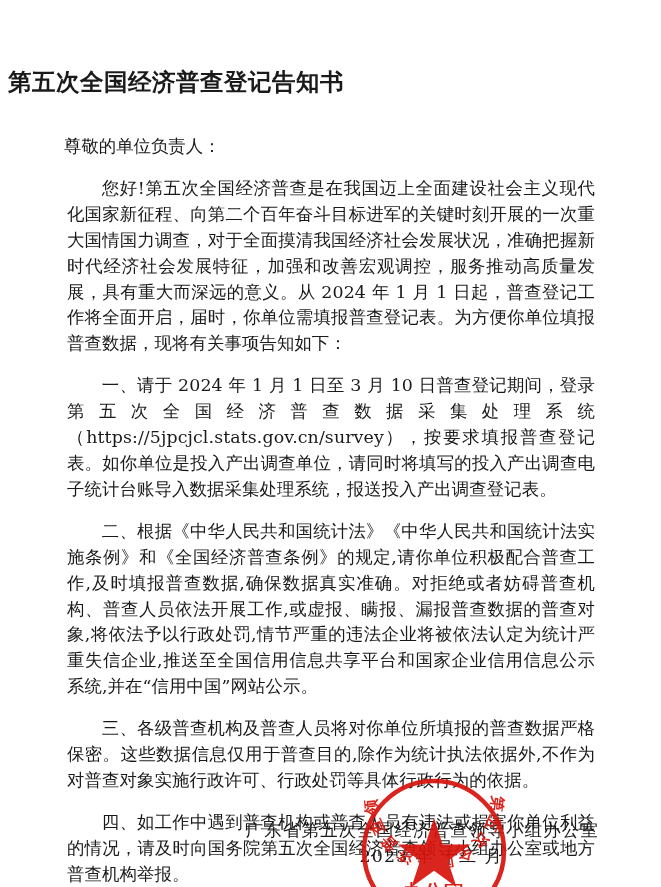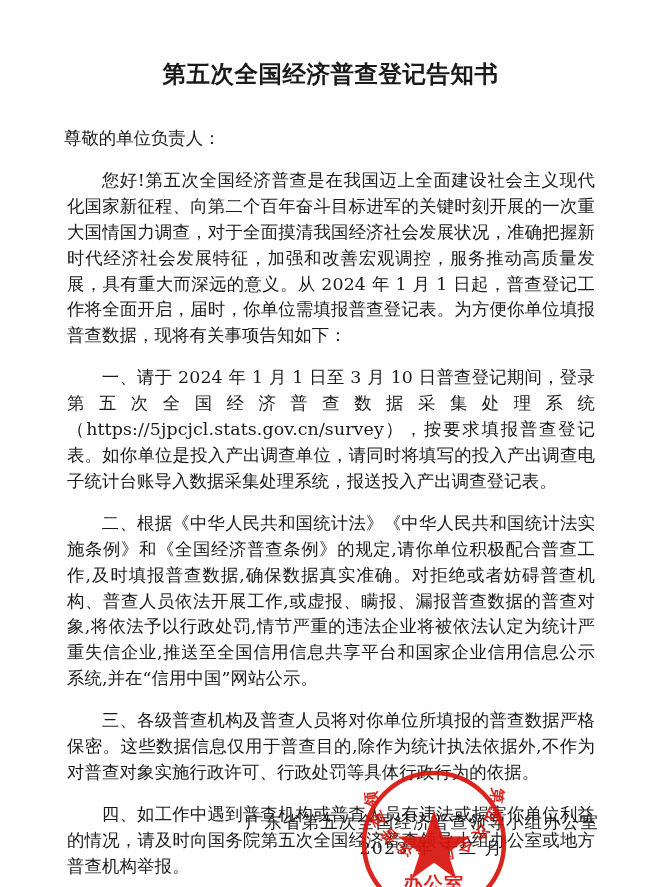--- a/index.html
+++ b/index.html
@@ -17,25 +17,24 @@
   }
 
   .page {
     position: relative;
     width: 661px;
     height: 887px;
     box-sizing: border-box;
   }
 
   .doc-title {
-    text-align: center;
     font-size: 23.5px;
     font-weight: bold;
     letter-spacing: 0.5px;
-    margin: 0;
+    margin: 8px;
     padding-top: 59px;
     line-height: 30px;
     font-family: "DejaVu Serif", "Liberation Serif", serif;
   }
 
   .body-block {
     position: absolute;
     top: 113px;
     left: 51px;
     width: 560px;

